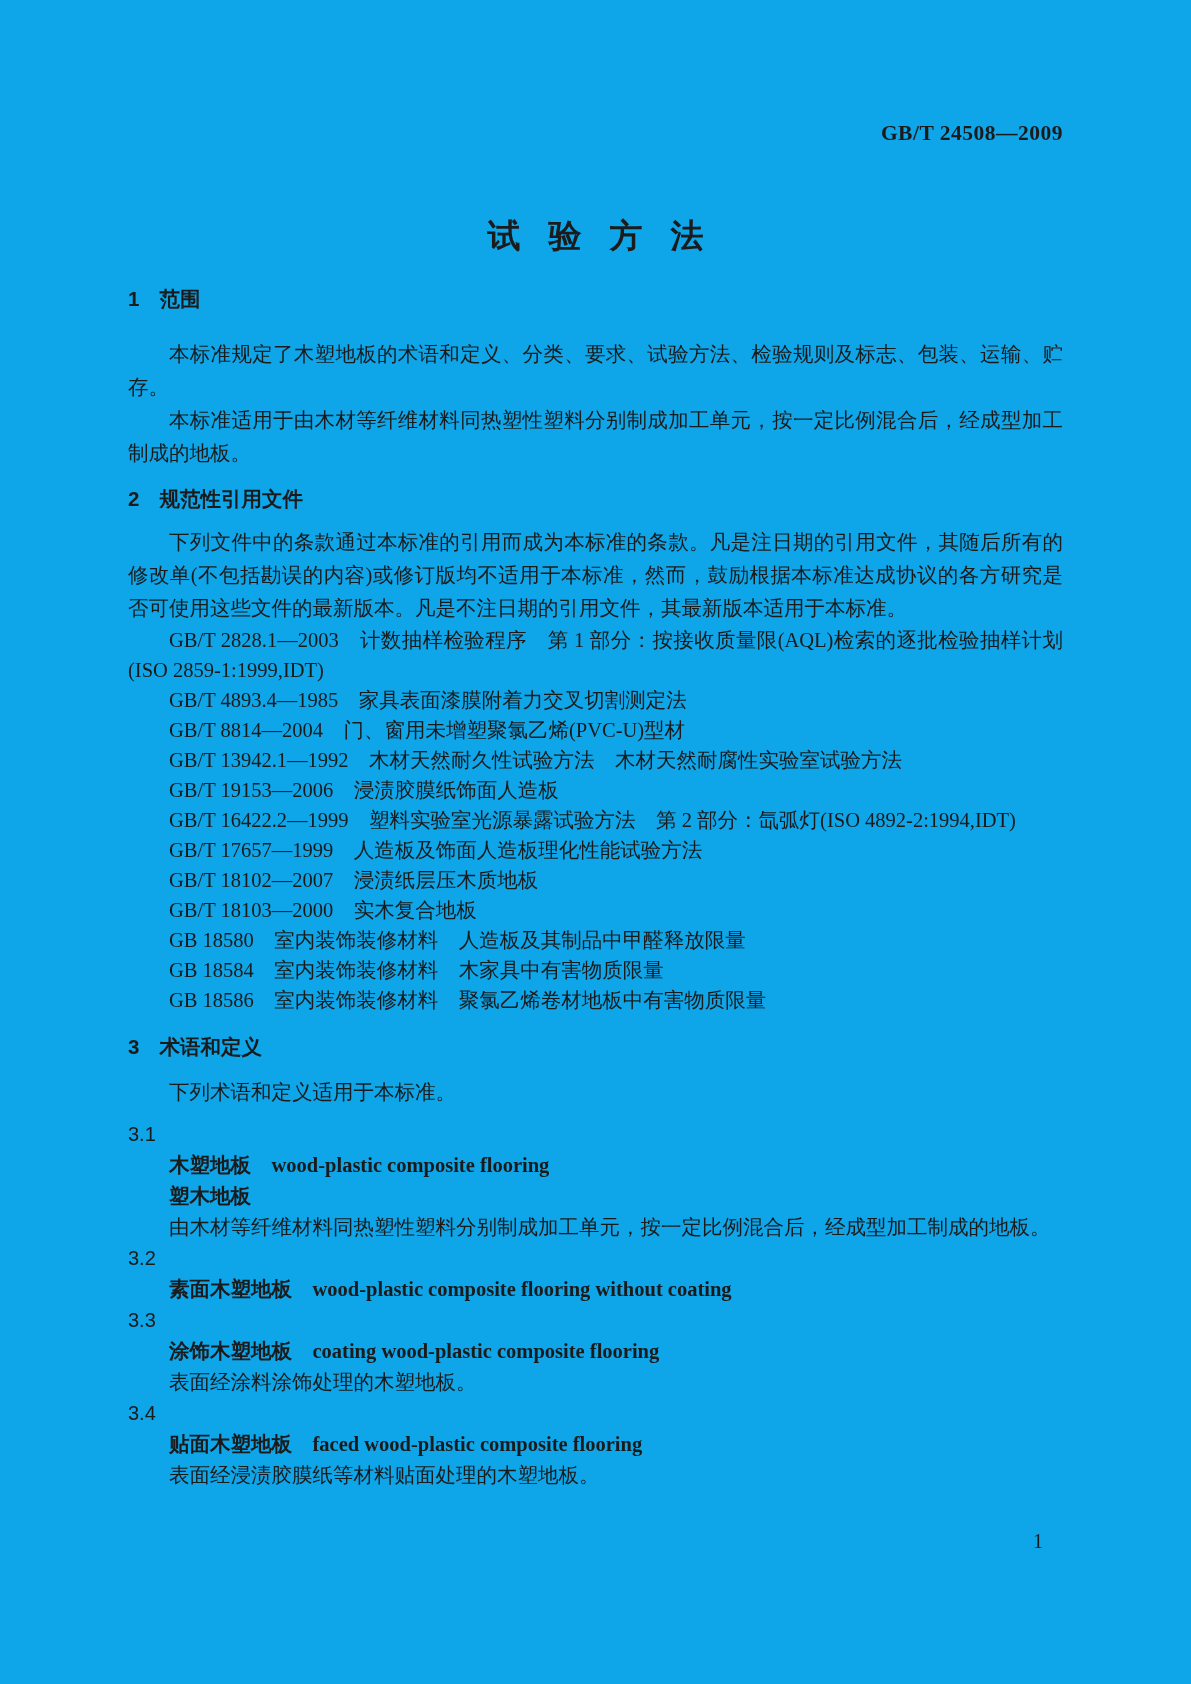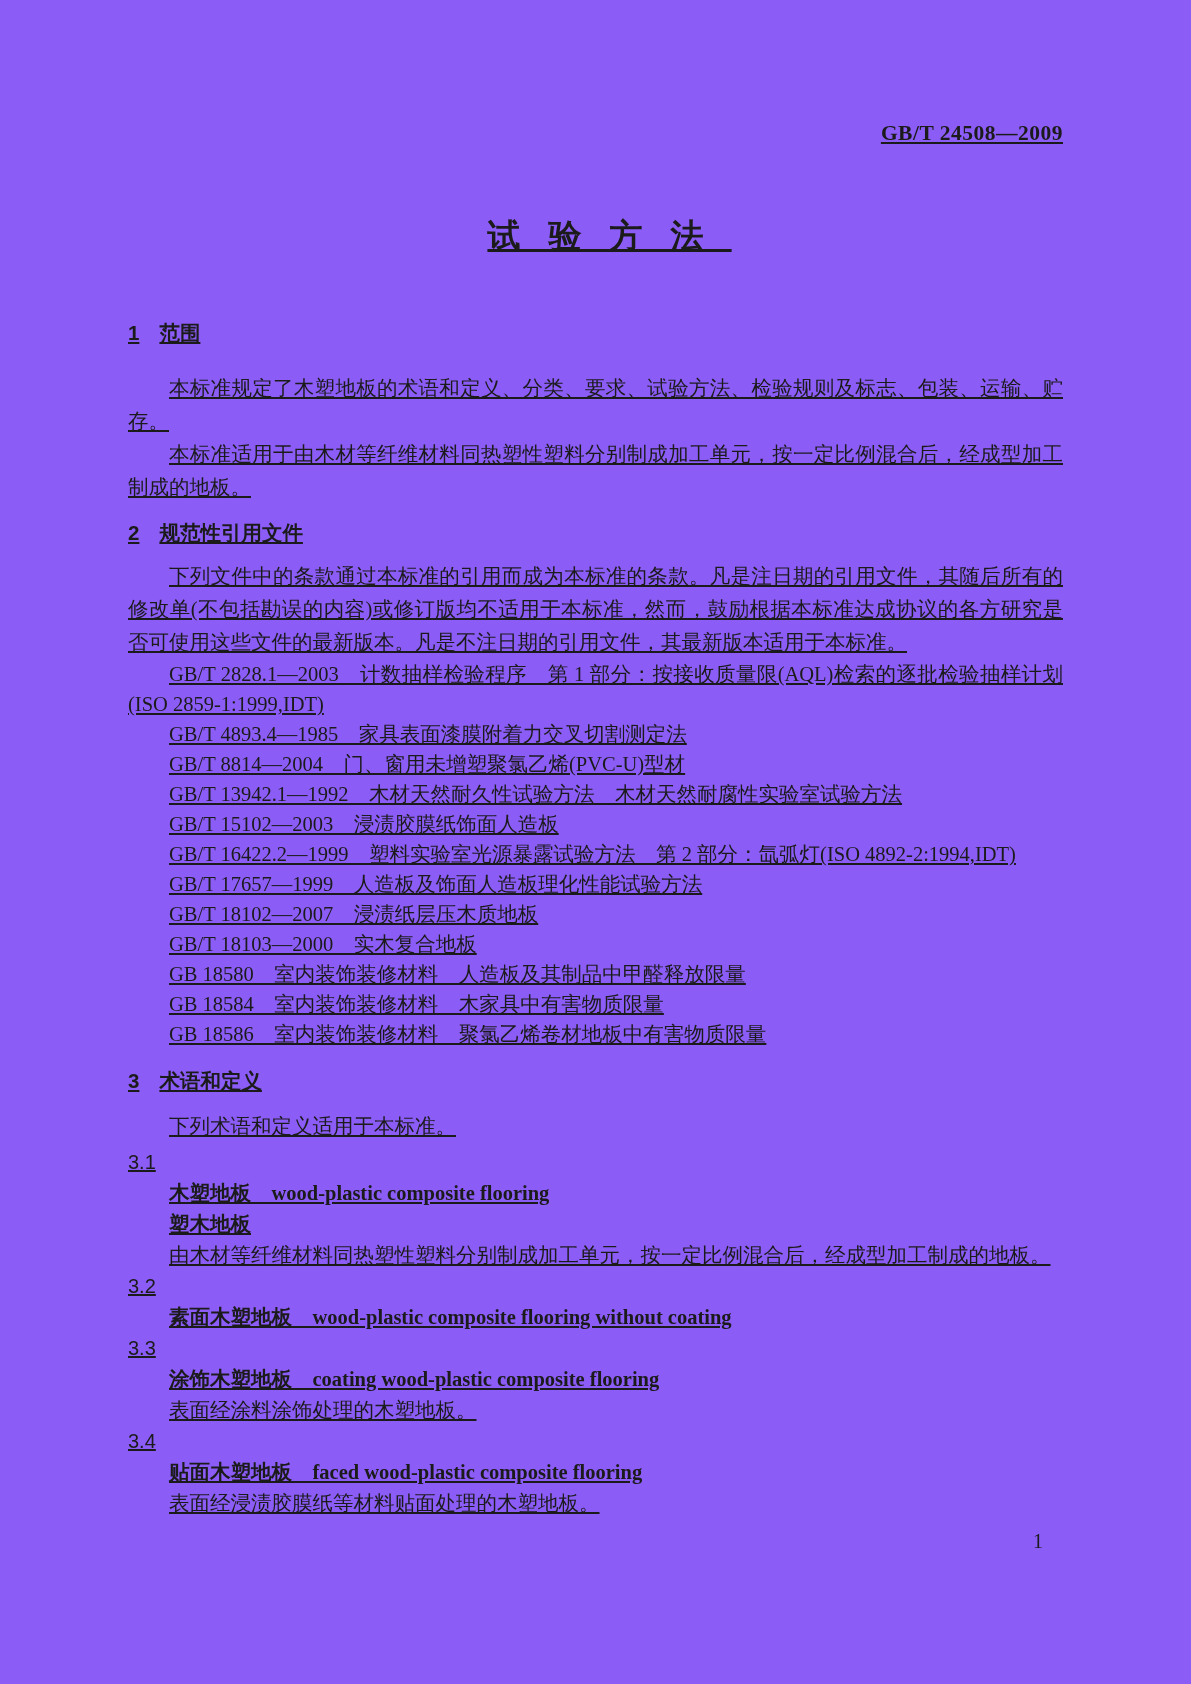--- a/index.html
+++ b/index.html
@@ -1,24 +1,23 @@
 <!DOCTYPE html>
 <html lang="zh"><head>
 <meta charset="utf-8">
 <style>
   html, body { margin: 0; padding: 0; background: #ffffff; }
   .page {
     width: 1191px;
     height: 1684px;
-    background: #8b5cf6;
+    background: #0ea5e9;
     position: relative;
     color: #1b1b1b;
     font-family: "Liberation Serif", "DejaVu Serif", serif;
     overflow: hidden;
-    text-decoration: underline;
   }
   .content { padding: 0 128px; }
 
   .std-code {
     padding-top: 120px;
     text-align: right;
     font-weight: 700;
     font-size: 21.5px;
     line-height: 26px;
     letter-spacing: 0.5px;
@@ -35,39 +34,39 @@
   }
   .doc-title-text { letter-spacing: 0.85em; margin-right: -0.85em; }
 
   h2.sec-heading {
     margin: 0;
     font-size: 20.5px;
     line-height: 33px;
     font-weight: 700;
     font-family: "Liberation Sans", "DejaVu Sans", sans-serif;
   }
-  #sec1-heading { margin-top: 60px; }
+  #sec1-heading { margin-top: 26px; }
   #sec2-heading { margin-top: 12px; }
   #sec3-heading { margin-top: 15px; }
   .sec-title { margin-left: 20px; }
 
   p {
     margin: 0;
     font-size: 20.5px;
     line-height: 33px;
     text-align: justify;
     text-indent: 2em;
   }
   #sec1-para1 { margin-top: 23px; }
   #sec2-intro { margin-top: 11px; }
   #sec3-intro { margin-top: 13px; }
 
   .ref { line-height: 30px; }
 
-  .terms { margin-top: 4px; }
+  .terms { margin-top: 10px; }
   .term-num {
     text-indent: 0;
     line-height: 31px;
     font-size: 20px;
     font-family: "Liberation Sans", "DejaVu Sans", sans-serif;
   }
   .term-name { font-weight: 700; line-height: 31px; }
   .term-def { line-height: 31px; }
 
   .page-num {
@@ -99,21 +98,21 @@
     <h2 class="sec-heading" id="sec2-heading">
       <span class="sec-num">2</span><span class="sec-title">规范性引用文件</span>
     </h2>
     <p id="sec2-intro">下列文件中的条款通过本标准的引用而成为本标准的条款。凡是注日期的引用文件，其随后所有的修改单(不包括勘误的内容)或修订版均不适用于本标准，然而，鼓励根据本标准达成协议的各方研究是否可使用这些文件的最新版本。凡是不注日期的引用文件，其最新版本适用于本标准。</p>
 
     <div class="refs">
       <p class="ref">GB/T 2828.1—2003　计数抽样检验程序　第 1 部分：按接收质量限(AQL)检索的逐批检验抽样计划(ISO 2859-1:1999,IDT)</p>
       <p class="ref">GB/T 4893.4—1985　家具表面漆膜附着力交叉切割测定法</p>
       <p class="ref">GB/T 8814—2004　门、窗用未增塑聚氯乙烯(PVC-U)型材</p>
       <p class="ref">GB/T 13942.1—1992　木材天然耐久性试验方法　木材天然耐腐性实验室试验方法</p>
-      <p class="ref">GB/T 15102—2003　浸渍胶膜纸饰面人造板</p>
+      <p class="ref">GB/T 19153—2006　浸渍胶膜纸饰面人造板</p>
       <p class="ref">GB/T 16422.2—1999　塑料实验室光源暴露试验方法　第 2 部分：氙弧灯(ISO 4892-2:1994,IDT)</p>
       <p class="ref">GB/T 17657—1999　人造板及饰面人造板理化性能试验方法</p>
       <p class="ref">GB/T 18102—2007　浸渍纸层压木质地板</p>
       <p class="ref">GB/T 18103—2000　实木复合地板</p>
       <p class="ref">GB 18580　室内装饰装修材料　人造板及其制品中甲醛释放限量</p>
       <p class="ref">GB 18584　室内装饰装修材料　木家具中有害物质限量</p>
       <p class="ref">GB 18586　室内装饰装修材料　聚氯乙烯卷材地板中有害物质限量</p>
     </div>
 
     <h2 class="sec-heading" id="sec3-heading">

